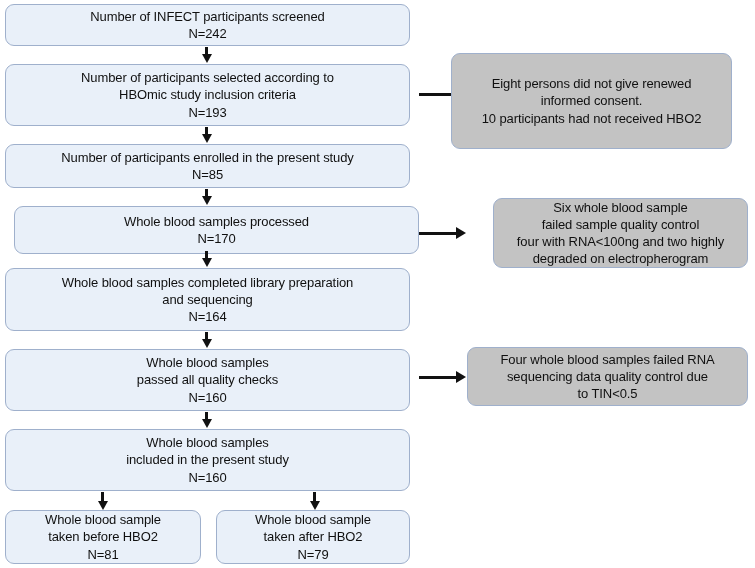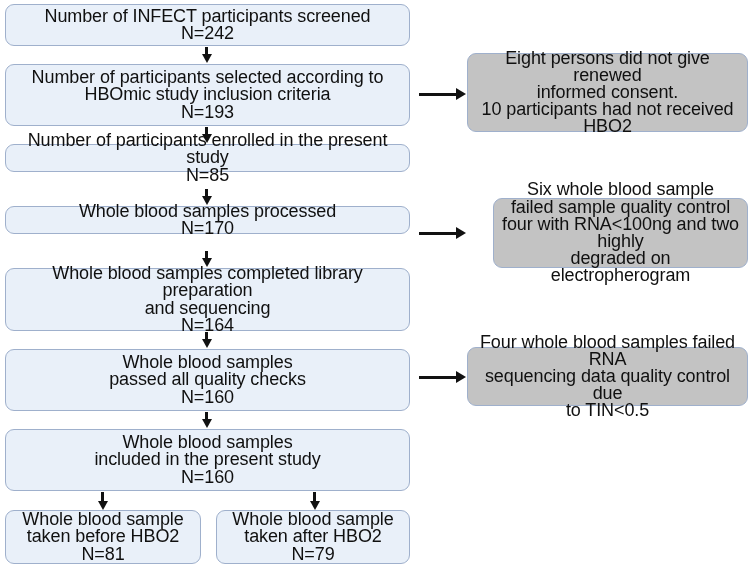--- a/index.html
+++ b/index.html
@@ -12,21 +12,21 @@
 
   .node{
     position:absolute;
     box-sizing:border-box;
     border:1.4px solid #9fb0cc;
     border-radius:9px;
     display:flex;
     align-items:center;
     justify-content:center;
     text-align:center;
-    font-size:18px;
+    font-size:13px;
     line-height:17.2px;
     color:#101010;
     letter-spacing:-0.1px;
     padding:2px 6px;
     white-space:pre-line;
   }
   .node.primary{background:#e9f0f9;}
   .node.note{background:#c3c3c3;border-color:#9fb0cc;}
 
   
@@ -72,26 +72,26 @@
 N=242</div>
 
   <div class="arrow-v" style="left:205px;top:47px;height:8px;"></div>
 
   <div class="node primary" style="left:5px;top:64px;width:405px;height:62px;">Number of participants selected according to
 HBOmic study inclusion criteria
 N=193</div>
 
   <div class="arrow-v" style="left:205px;top:127px;height:8px;"></div>
 
-  <div class="node primary" style="left:5px;top:144px;width:405px;height:28px;">Number of participants enrolled in the present study
+  <div class="node primary" style="left:5px;top:144px;width:405px;height:44px;">Number of participants enrolled in the present study
 N=85</div>
 
   <div class="arrow-v" style="left:205px;top:189px;height:8px;"></div>
 
-  <div class="node primary" style="left:5px;top:206px;width:405px;height:28px;">Whole blood samples processed
+  <div class="node primary" style="left:14px;top:206px;width:405px;height:48px;">Whole blood samples processed
 N=170</div>
 
   <div class="arrow-v" style="left:205px;top:251px;height:8px;"></div>
 
   <div class="node primary" style="left:5px;top:268px;width:405px;height:63px;text-align:center;">Whole blood samples completed library preparation
 and sequencing
 N=164</div>
 
   <div class="arrow-v" style="left:205px;top:332px;height:8px;"></div>
 
@@ -110,21 +110,21 @@
 
   <div class="node primary" style="left:5px;top:510px;width:196px;height:54px;">Whole blood sample
 taken before HBO2
 N=81</div>
 
   <div class="node primary" style="left:216px;top:510px;width:194px;height:54px;">Whole blood sample
 taken after HBO2
 N=79</div>
 
   <div class="arrow-h" style="left:419px;top:93px;width:38px;"></div>
-  <div class="node note" style="left:467px;top:53px;width:281px;height:79px;">Eight persons did not give renewed
+  <div class="node note" style="left:451px;top:53px;width:281px;height:96px;">Eight persons did not give renewed
 informed consent.
 10 participants had not received HBO2</div>
 
   <div class="arrow-h" style="left:419px;top:232px;width:38px;"></div>
   <div class="node note" style="left:493px;top:198px;width:255px;height:70px;">Six whole blood sample
 failed sample quality control
 four with RNA&lt;100ng and two highly
 degraded on electropherogram</div>
 
   <div class="arrow-h" style="left:419px;top:376px;width:38px;"></div>

